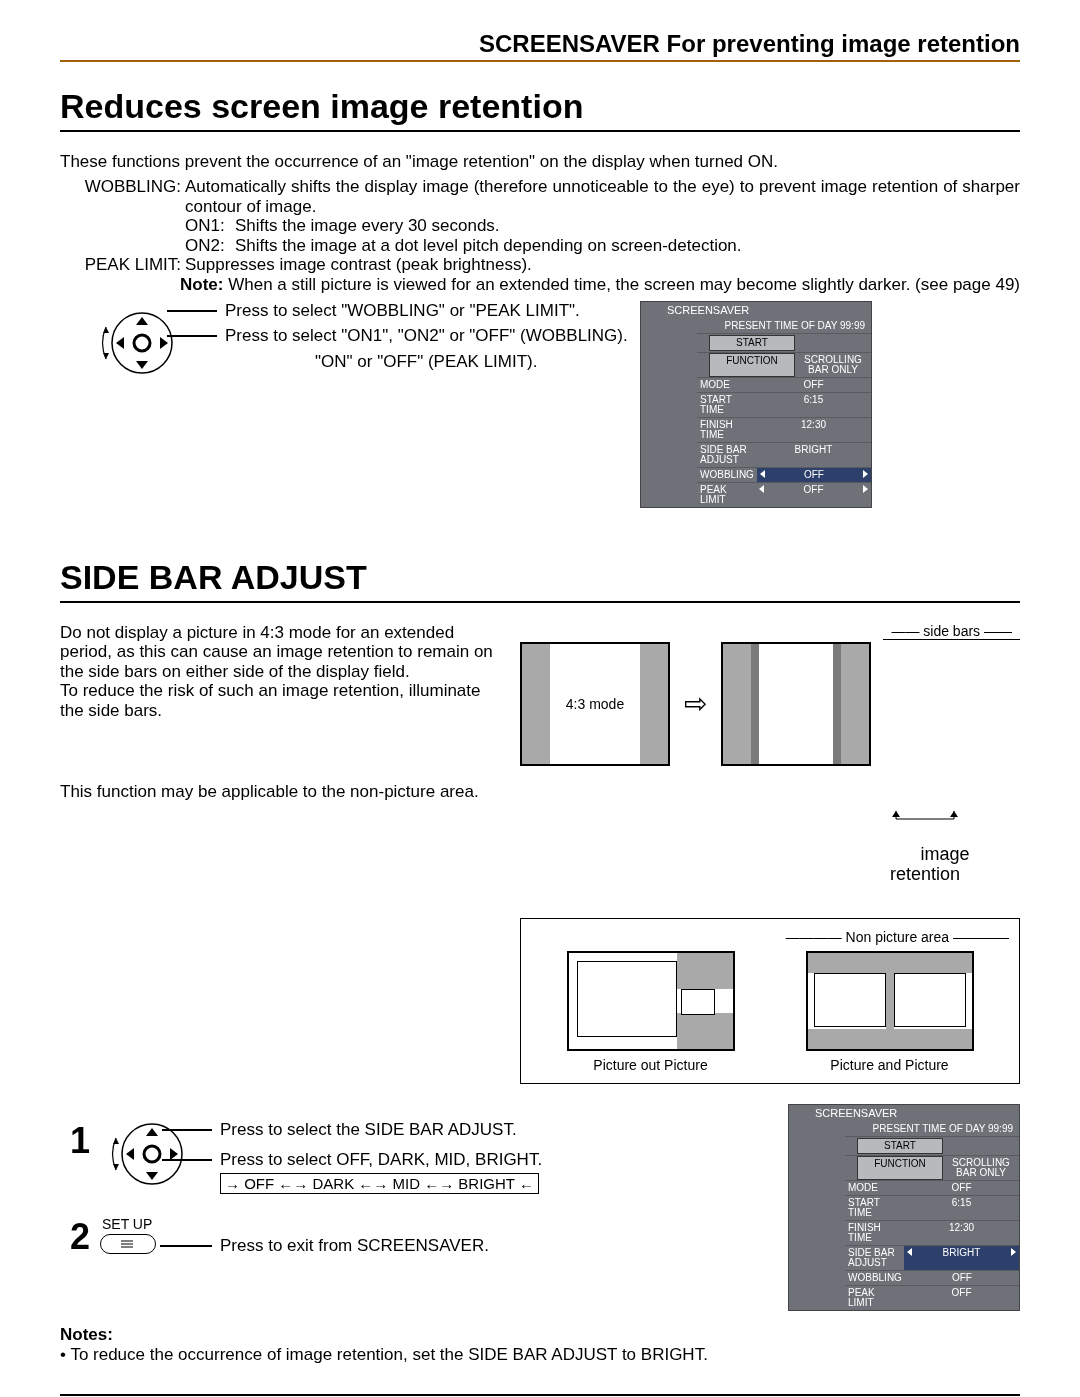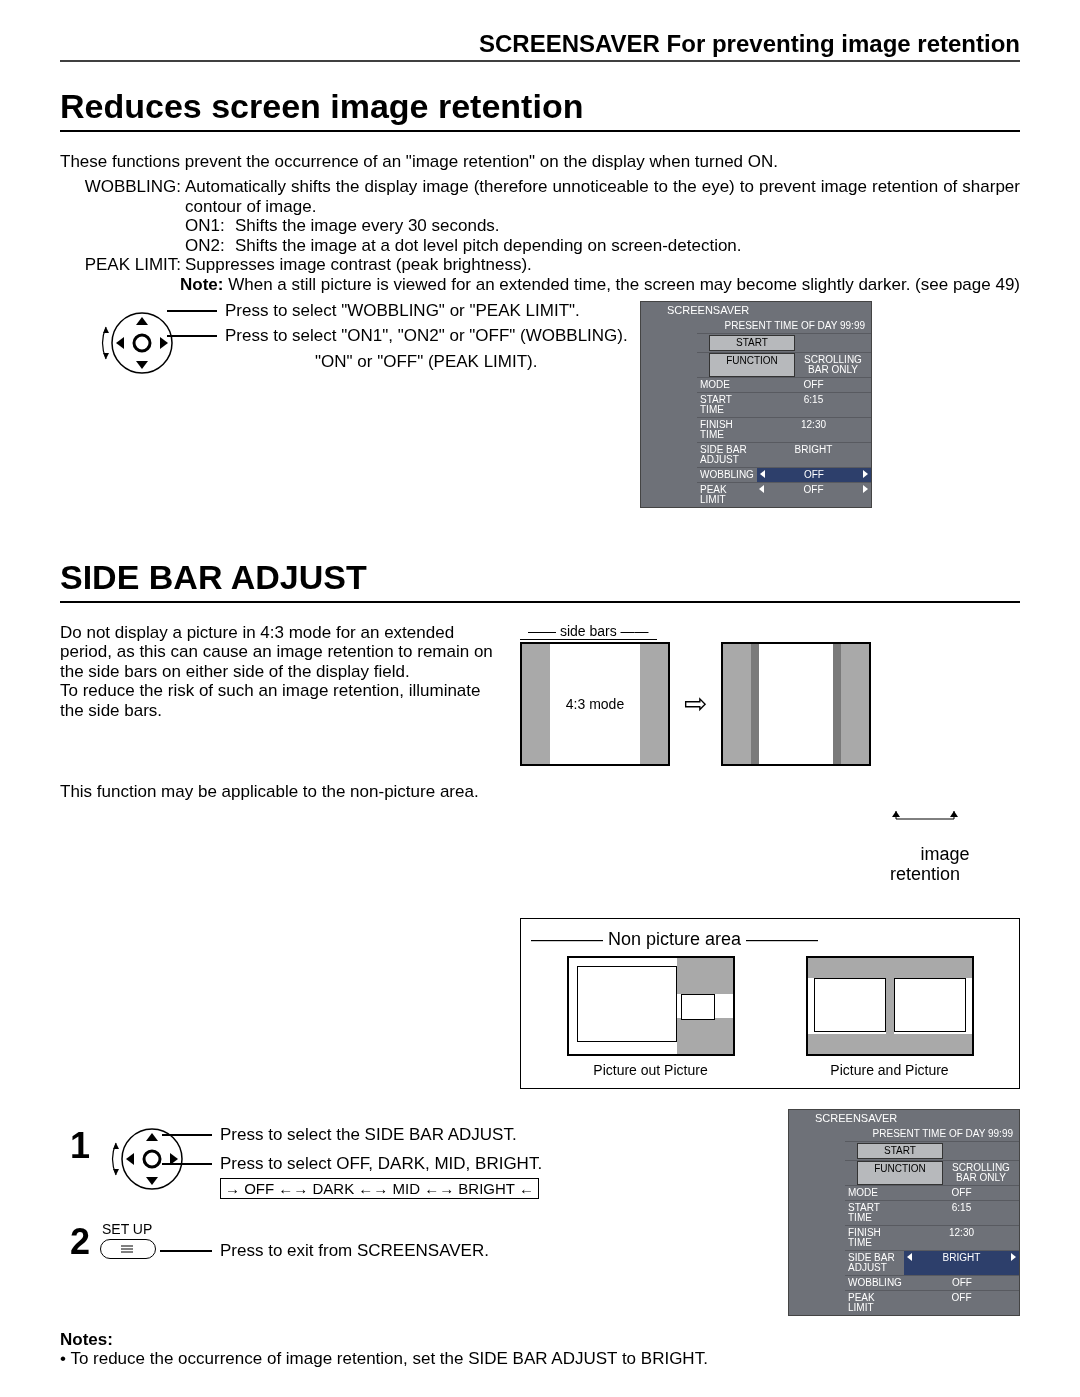--- a/index.html
+++ b/index.html
@@ -11,21 +11,21 @@
     height: 1397px;
     position: relative;
     padding: 30px 60px 20px 60px;
     font-size: 17px;
     line-height: 1.15;
   }
   .top-title {
     text-align: right;
     font-size: 24px;
     font-weight: bold;
-    border-bottom: 2px solid #404040;
+    border-bottom: 2px solid #a16207;
     padding-bottom: 2px;
     margin-bottom: 25px;
   }
   .h1 {
     font-size: 34px;
     font-weight: bold;
     border-bottom: 2px solid #000;
     padding-bottom: 4px;
     margin-bottom: 20px;
     margin-top: 10px;
@@ -98,31 +98,31 @@
   .big-arrow {
     font-size: 28px; margin: 0 14px;
   }
   .sb-dark-l, .sb-dark-r {
     position:absolute; top:0; bottom:0; width:28px; background:#7a7a7a; z-index:2;
   }
   .sb-dark-l { left:0;}
   .sb-dark-r { right:0;}
 
   .side-bars-label-wrap{
-    display:flex; justify-content:flex-start; font-size:14px; margin-bottom:-2px;
+    display:flex; justify-content:flex-end; font-size:14px; margin-bottom:-2px;
   }
 
   .img-ret-label { font-size:18px; text-align:center; margin-top: 4px;}
 
   .non-pic-box {
     border: 1px solid #000;
     padding: 10px;
     margin-top: 12px;
   }
-  .np-label { text-align:left; font-size:18px; margin-bottom:6px;}
+  .np-label { text-align:right; font-size:14px; margin-bottom:6px;}
   .np-screens { display:flex; justify-content:space-around; align-items:flex-start;}
   .np-screen {
     width: 168px;
     height: 100px;
     border: 2px solid #000;
     position:relative;
     background:#fff;
   }
   .np-sub { text-align:center; font-size:14px; margin-top:6px;}
   .np-inner-main {

